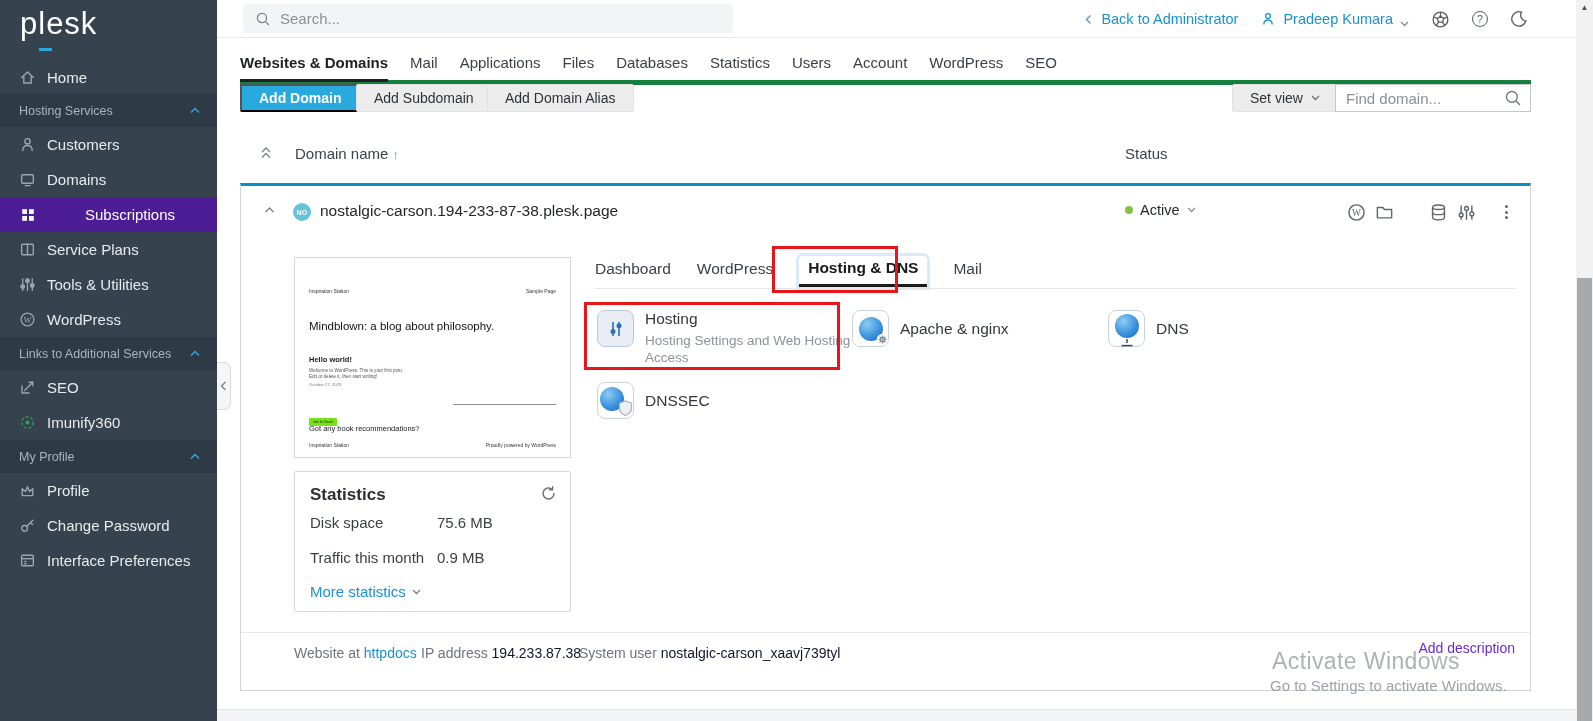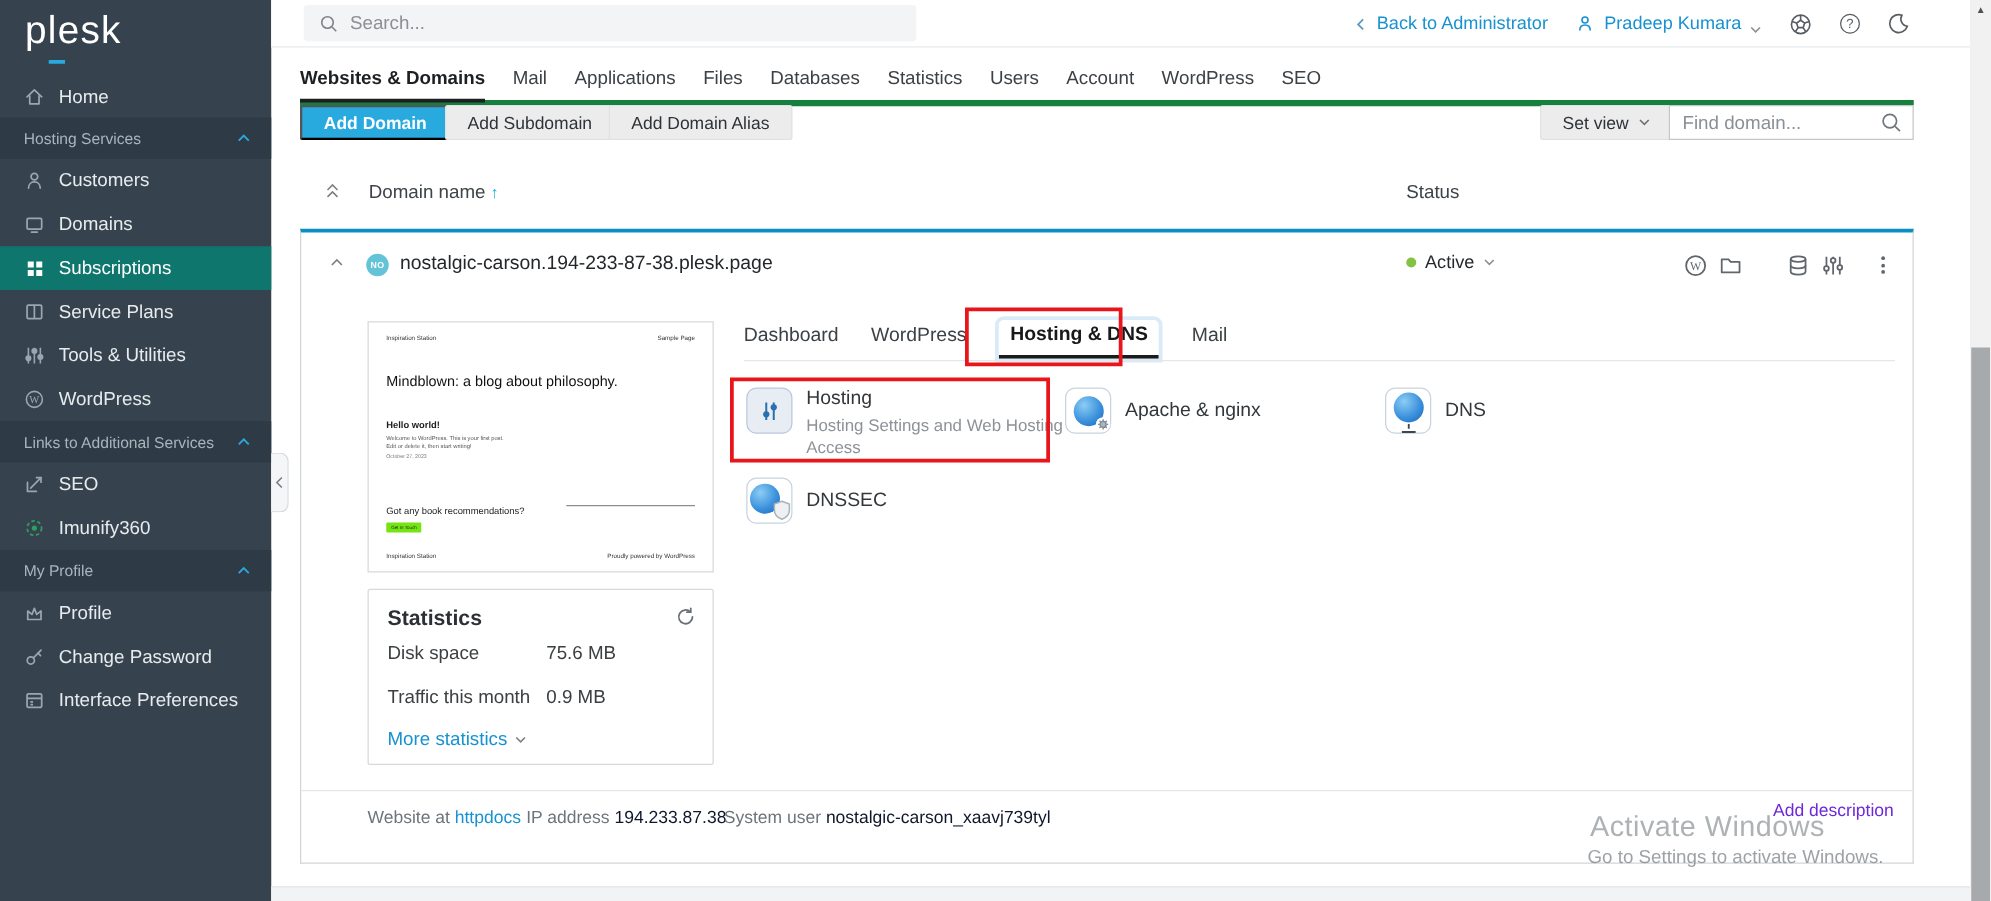--- a/index.html
+++ b/index.html
@@ -7,21 +7,21 @@
   body { font-family:"Liberation Sans", sans-serif; }
   .screen { position:relative; width:1593px; height:721px; background:#fff; overflow:hidden; color:#222; font-size:14px; }
 
   
   .sidebar { position:absolute; left:0; top:0; width:217px; height:721px; background:#36434e; }
   .logo-wrap { position:relative; height:60px; }
   .logo { position:absolute; left:20px; top:6px; font-size:31px; color:#fff; font-weight:400; letter-spacing:1px; }
   .logo-underline { position:absolute; left:39px; top:48px; width:13px; height:3px; background:#29aade; }
   .side-item { display:flex; align-items:center; height:35px; padding-left:19px; font-size:15px; color:#e7ebee; cursor:pointer; }
   .side-item.first { height:34px; }
-  .side-item.selected { background:#0f766e; color:#fff; }
+  .side-item.selected { background:#4c1d95; color:#fff;gap:38px; }
   .si-icon { width:17px; height:17px; margin-right:11px; display:flex; align-items:center; justify-content:center; flex:0 0 17px; }
   .side-section { display:flex; align-items:center; justify-content:space-between; height:33px; padding:0 17px 0 19px; background:#2e3a45; font-size:12.5px; color:#a9b4bd; cursor:pointer; }
 
   .collapse-handle { position:absolute; left:217px; top:362px; width:14px; height:48px; background:#f5f6f7; border:1px solid #d8dadc; border-left:none; border-radius:0 7px 7px 0; display:flex; align-items:center; justify-content:center; cursor:pointer; z-index:4; }
 
   
   .topbar { position:absolute; left:217px; top:0; width:1359px; height:38px; background:#fff; border-bottom:1px solid #e8eaec; }
   .search-box { position:absolute; left:26px; top:4px; width:490px; height:29px; background:#f3f4f5; border-radius:3px; display:flex; align-items:center; padding:0 12px; gap:9px; }
   .search-box input { border:none; background:transparent; outline:none; font-size:15px; color:#555; width:100%; font-family:inherit; }
   ::placeholder { color:#8a9096; opacity:1; }
@@ -72,21 +72,21 @@
   .globe { width:24px; height:24px; border-radius:50%; background:radial-gradient(circle at 35% 30%, #8ccdf4 0%, #3d92dd 55%, #1565b8 100%); }
   .tile-text { margin-left:11px; }
   .tile-title { font-size:15.5px; color:#33373b; }
   .tile-desc { font-size:13.5px; color:#8d9298; width:206px; line-height:1.25; margin-top:5px; }
   .mini-gear { position:absolute; right:-1px; bottom:0; }
   .mini-stand { position:absolute; left:50%; transform:translateX(-50%); bottom:-1px; }
   .mini-shield { position:absolute; right:0px; bottom:1px; }
 
   
   .preview { position:absolute; left:53px; top:71px; width:277px; height:201px; border:1px solid #d6d9db; background:#fff; cursor:pointer; overflow:hidden; }
-  .pv { position:absolute; color:#333; }
+  .pv { position:absolute; color:#333;margin-top:20px; }
   .pv-tiny { font-size:5px; }
   .pv-head-l { left:14px; top:10px; }
   .pv-head-r { right:14px; top:10px; }
   .pv-h1 { left:14px; top:42px; font-size:11.5px; color:#101214; }
   .pv-post-title { left:14px; top:77px; font-size:7.5px; font-weight:700; color:#1a1c1e; }
   .pv-line1 { left:14px; top:90px; font-size:4.6px; color:#555; }
   .pv-line2 { left:14px; top:96px; font-size:4.6px; color:#555; }
   .pv-date { left:14px; top:104px; font-size:4.2px; color:#777; }
   .pv-hr { position:absolute; left:158px; right:14px; top:146px; height:1px; background:#8b8f93; }
   .pv-cta { left:14px; top:146px; font-size:7.5px; color:#1a1c1e; }

